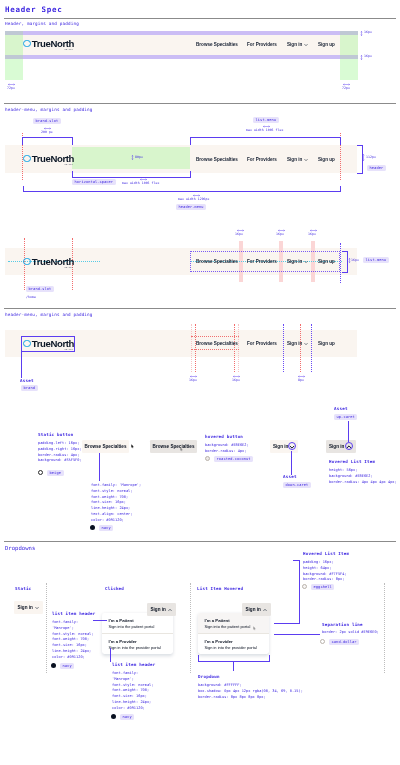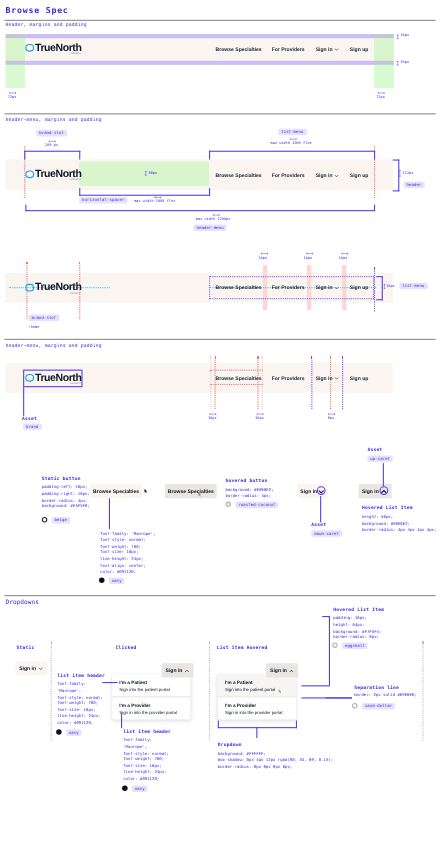--- a/index.html
+++ b/index.html
@@ -62,21 +62,21 @@
   
   .ddpanel{background:#fff;border-radius:2.4px;box-shadow:0 1.2px 3.6px rgba(0,34,69,.15);}
   .ddrow{padding:5px 6.5px;height:20px;white-space:nowrap;}
   .ddrow .t{font-family:"Liberation Sans",sans-serif;font-size:4.3px;font-weight:bold;color:#091120;line-height:5.6px;}
   .ddrow .s{font-family:"Liberation Sans",sans-serif;font-size:3.95px;color:#091120;line-height:5.6px;}
   .ddsep{height:1px;background:#E9E6E0;}
 </style>
 </head>
 <body>
 
-<div class="abs mono" id="page-title">Browse Spec</div>
+<div class="abs mono" id="page-title">Header Spec</div>
 <div class="abs rule" style="top:18px"></div>
 
 <div class="abs mono sec-label" style="left:5px;top:21px">Header, margins and padding</div>
 
 <div class="abs" id="s1" style="left:0;top:0;width:400px;height:100px">
 
   <div class="abs purple-band" style="left:23px;top:31px;width:317px;height:4px"></div>
   <div class="abs purple-band" style="left:23px;top:55px;width:317px;height:4px"></div>
 
   <div class="abs hdr" style="left:23px;top:35px;width:317px;height:20px"></div>

